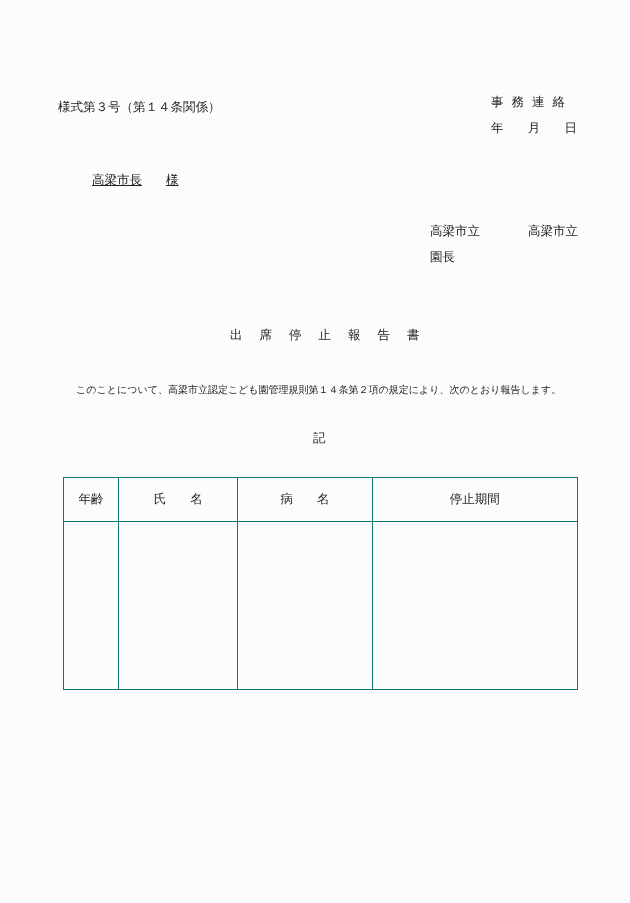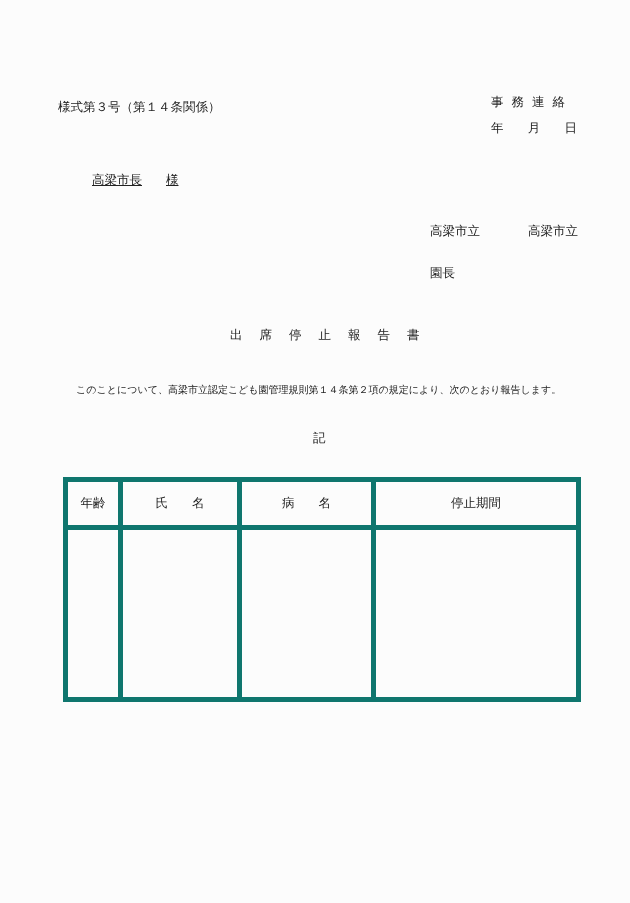--- a/index.html
+++ b/index.html
@@ -16,38 +16,38 @@
       color: #222;
       font-size: 12.5px;
     }
     .abs { position: absolute; white-space: nowrap; line-height: 1; }
     #form-number { left: 58px; top: 69px; margin-top: 32px; }
     #doc-type { left: 491px; top: 96px; letter-spacing: 8px; }
     #date-line { left: 491px; top: 122px; width: 86px; display: flex; justify-content: space-between; }
     #addressee { left: 92px; top: 174px; text-decoration: underline; }
     #addressee .gap { display: inline-block; width: 24px; }
     #sender-org { left: 430px; top: 225px; width: 148px; display: flex; justify-content: space-between; }
-    #sender-title { left: 430px; top: 267px; text-align: right; }
+    #sender-title { left: 430px; top: 251px; text-align: right; }
     #doc-title { left: 230px; top: 329px; letter-spacing: 17px; text-align: center; }
     #body-text {
       left: 63px; top: 377px; width: 516px; white-space: normal; line-height: 25px;
       text-indent: 13px; font-size: 10px;
     }
     #ki { left: 313px; top: 432px; }
 
     table#report-table {
       position: absolute;
       left: 63px;
       top: 477px;
       width: 515px;
       border-collapse: collapse;
       table-layout: fixed;
     }
     #report-table th, #report-table td {
-      border: 5px solid #0f766e;
+      border: 1px solid #0f766e;
       padding: 0;
       font-weight: normal;
       text-align: center;
       vertical-align: middle;
       font-size: 12.5px;
     }
     #report-table th { height: 43px; }
     #report-table td { height: 167px; }
     .col-age { width: 55px; }
     .col-name { width: 119px; }

